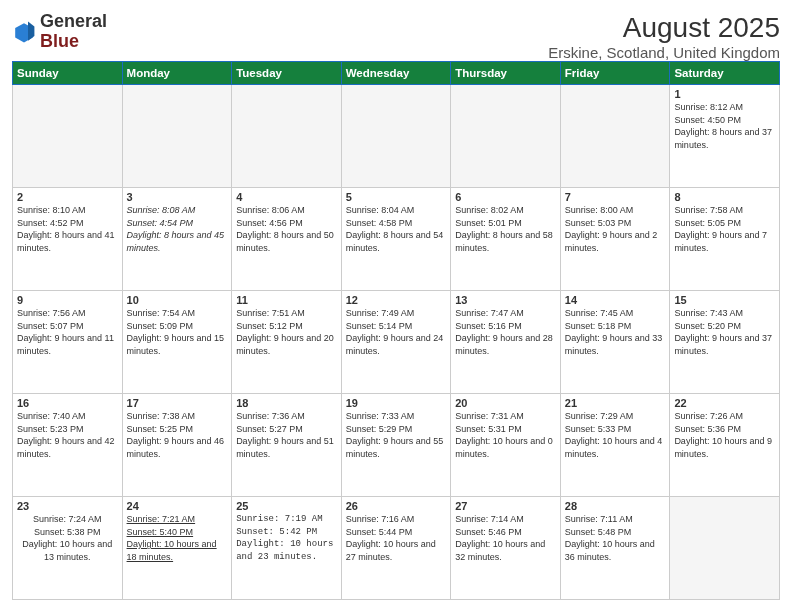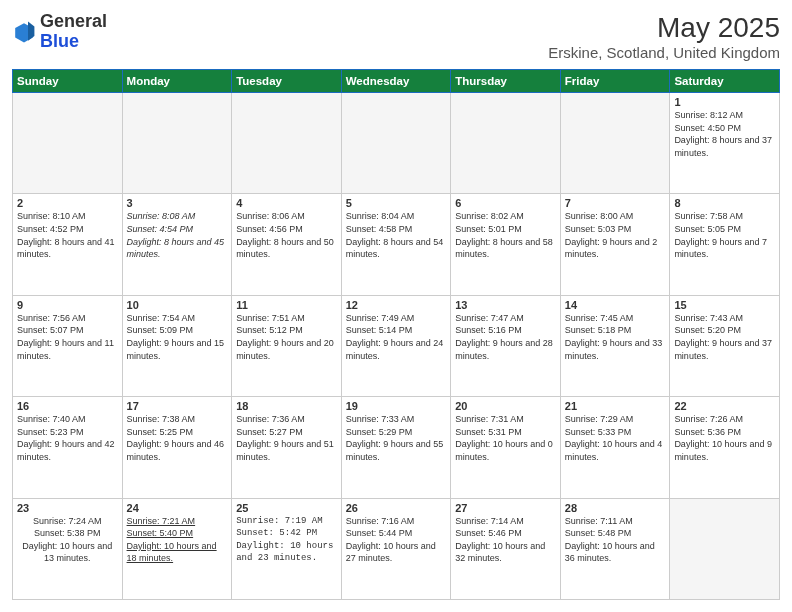--- a/index.html
+++ b/index.html
@@ -14,34 +14,34 @@
       width: 792px;
       height: 612px;
       padding: 12px;
       display: flex;
       flex-direction: column;
     }
     .header {
       display: flex;
       justify-content: space-between;
       align-items: flex-start;
-      margin-bottom: 8px;
+      margin-bottom: 0;
     }
     .logo {
       display: flex;
       align-items: center;
       gap: 4px;
     }
     .logo-text {
       font-size: 18px;
       font-weight: bold;
       line-height: 1.1;
     }
     .logo-general { color: #333; }
-    .logo-blue { color: #1d4ed8; }
+    .logo-blue { color: #7f1d1d; }
     .logo-icon {
       width: 24px;
       height: 24px;
     }
     .title-block {
       text-align: right;
     }
     .month-title {
       font-size: 28px;
       font-weight: normal;
@@ -104,21 +104,21 @@
       <svg class="logo-icon" viewBox="0 0 30 30">
         <polygon points="15,4 26,10 26,22 15,28 4,22 4,10" fill="#2a7fd4"></polygon>
         <polygon points="20,2 28,8 28,20 20,26" fill="#1a5fa0"></polygon>
       </svg>
       <div class="logo-text">
         <span class="logo-general">General</span><br>
         <span class="logo-blue">Blue</span>
       </div>
     </div>
     <div class="title-block">
-      <div class="month-title">May 2025</div>
+      <div class="month-title">August 2025</div>
       <div class="subtitle">Erskine, Scotland, United Kingdom</div>
     </div>
   </div>
 
   <table class="calendar">
     <thead>
       <tr>
         <th>Sunday</th>
         <th>Monday</th>
         <th>Tuesday</th>

